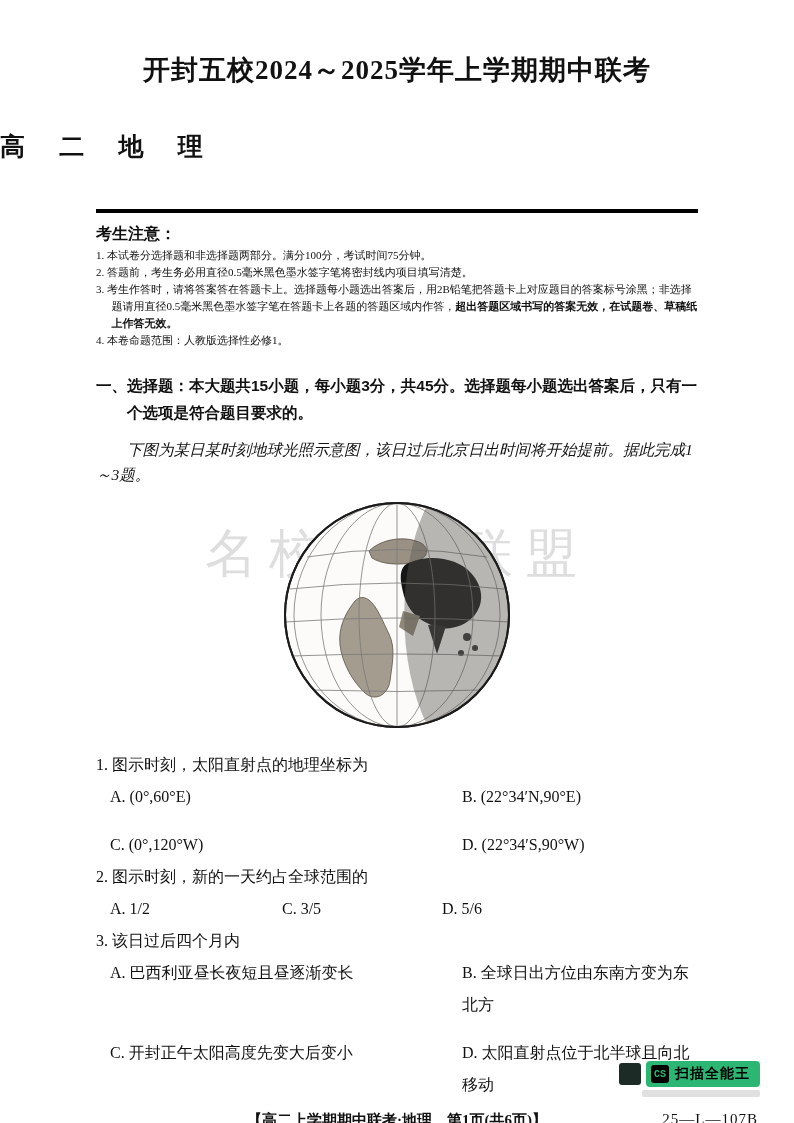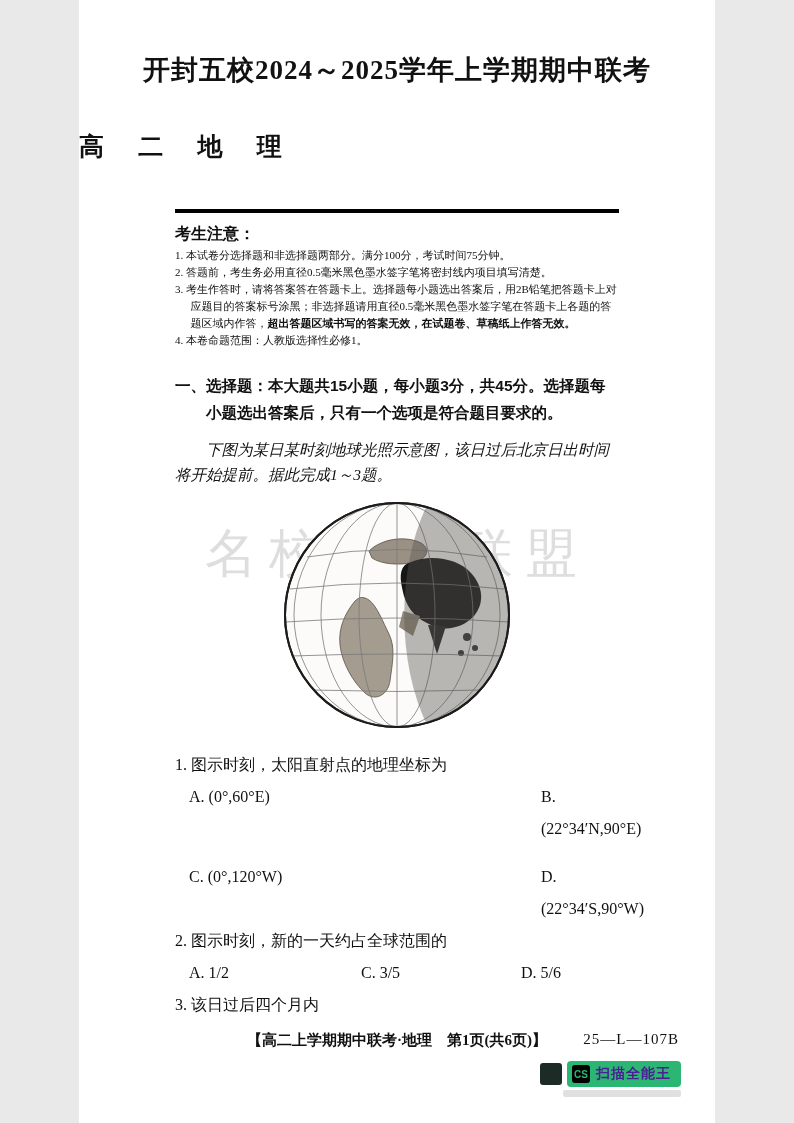--- a/index.html
+++ b/index.html
@@ -1,19 +1,19 @@
 <!DOCTYPE html>
 <html><head>
 <meta charset="utf-8">
 <style>
   * { margin:0; padding:0; box-sizing:border-box; }
   html,body { background:#e9e9e9; }
   .page {
     position:relative;
-    width:636px; height:1123px;
+    width:794px; height:1123px;
     margin:0 auto;
     background:#ffffff;
     font-family:"Liberation Serif", serif;
     color:#111;
     overflow:hidden;
   }
   .content { padding:0 96px; position:relative; }
 
   .exam-title {
     padding-top:52px;
@@ -131,27 +131,27 @@
     background:#2cb673;
     border-radius:4px;
     padding:3px 10px 3px 5px;
     height:26px;
   }
   .badge-cs {
     width:18px; height:18px;
     background:#000000;
     border-radius:3px;
     color:#2cb673;
-    font-family:Liberation Sans, sans-serif;
+    font-family:Liberation Mono, monospace;
     font-weight:700;
     font-size:10px;
     display:flex; align-items:center; justify-content:center;
   }
   .badge-label {
-    color:#4c1d95;
+    color:#000000;
     font-family:"Liberation Sans", sans-serif;
     font-weight:700;
     font-size:14px;
     letter-spacing:1px;
   }
   .badge-subline {
     margin-top:3px;
     width:118px; height:7px;
     background:#cfcfcf;
     opacity:.65;
@@ -233,20 +233,26 @@
         <div class="q-stem">2. 图示时刻，新的一天约占全球范围的</div>
         <div class="q-options four-col">
           <span class="opt">A. 1/2</span>
           <span class="opt">C. 3/5</span>
           <span class="opt">D. 5/6</span>
         </div>
       </div>
 
       <div class="q-block">
         <div class="q-stem">3. 该日过后四个月内</div>
+        <div class="q-options two-col">
+          <span class="opt">A. 巴西利亚昼长夜短且昼逐渐变长</span>
+          <span class="opt">B. 全球日出方位由东南方变为东北方</span>
+          <span class="opt">C. 开封正午太阳高度先变大后变小</span>
+          <span class="opt">D. 太阳直射点位于北半球且向北移动</span>
+        </div>
       </div>
 
     </div>
 
     <div class="footer">
       <span class="footer-center">【高二上学期期中联考·地理　第1页(共6页)】</span>
       <span class="footer-code">25—L—107B</span>
     </div>
   </div>
 

